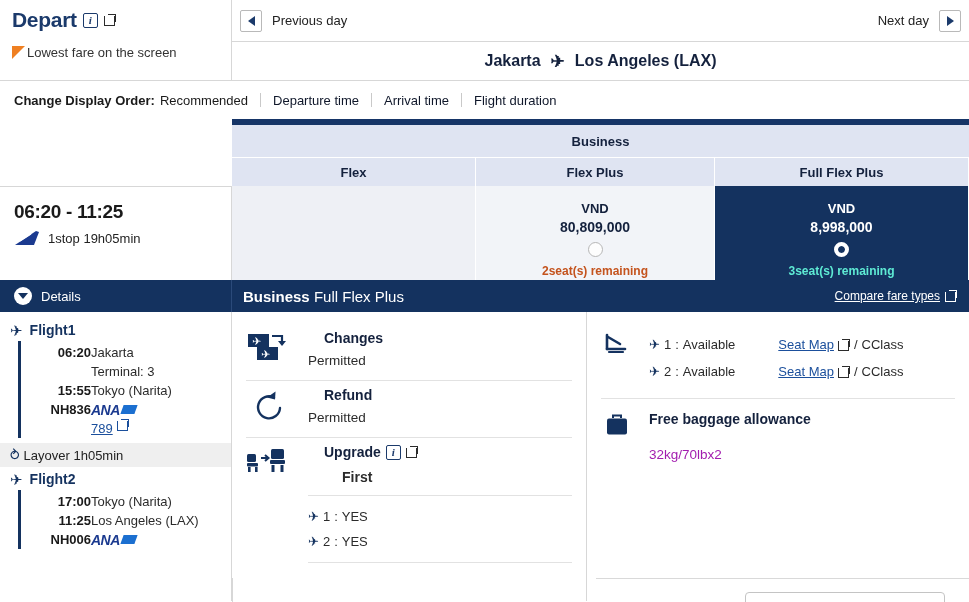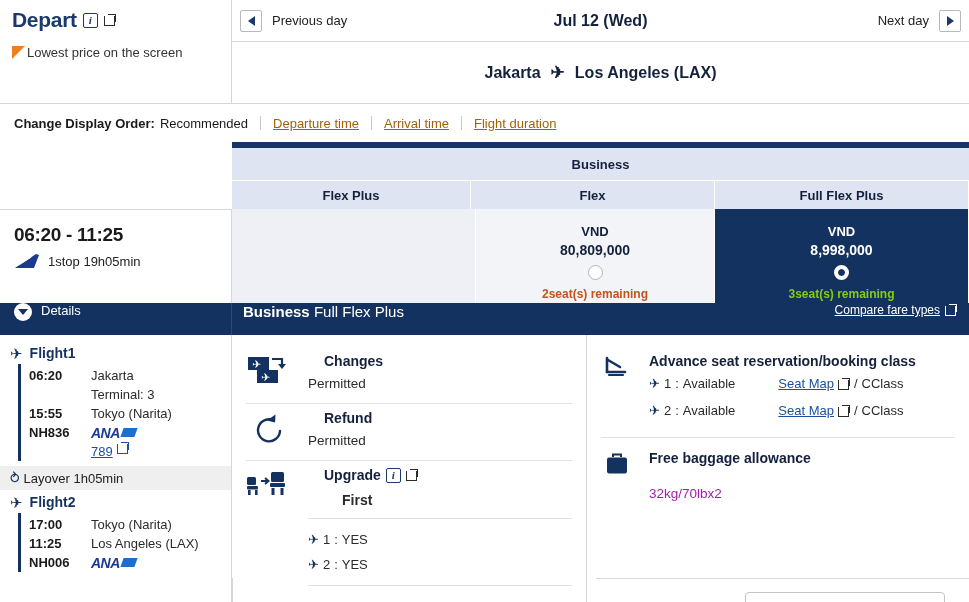--- a/index.html
+++ b/index.html
@@ -7,21 +7,21 @@
     margin: 0; padding: 0;
     width: 969px; height: 602px;
     background: #ffffff;
     font-family: "Liberation Sans", sans-serif;
     color: #1a1a1a;
     overflow: hidden;
   }
   .page { position: relative; width: 969px; height: 602px; }
 
   
-  .topbar { display: flex; height: 104px; border-bottom: 1px solid #d7d7d7; }
+  .topbar { display: flex; height: 81px; border-bottom: 1px solid #d7d7d7; }
   .topbar-left {
     width: 232px; flex: 0 0 232px;
     border-right: 1px solid #d7d7d7;
     padding: 8px 10px 0 12px;
   }
   .depart-row { display: flex; align-items: center; gap: 6px; }
   .depart-title {
     font-size: 21px; font-weight: bold; color: #1b3a6b;
     letter-spacing: -0.3px;
   }
@@ -83,21 +83,21 @@
 
   
   .order-row {
     height: 38px; display: flex; align-items: center;
     padding-left: 14px; font-size: 13px; gap: 0px;
     border-bottom: 0;
   }
   .order-label { font-weight: bold; color: #1a1a1a; }
   .order-current { margin-left: 5px; color: #1a1a1a; }
   .vdiv { width: 1px; height: 14px; background: #c9c9c9; margin: 0 12px; }
-  .order-link { color: #a16207; text-decoration: underline; cursor: pointer; text-align: center; }
+  .order-link { color: #0f172a; cursor: pointer; text-align: center; }
 
   
   .fare-wrap { position: relative; }
   .fare-topline { height: 6px; background: #163567; margin-left: 232px; }
   .fare-cabin {
     margin-left: 232px; height: 33px; background: #dfe4f2;
     display: flex; align-items: center; justify-content: center;
     font-size: 13px; font-weight: bold; color: #14213d;
     border-bottom: 1px solid #ffffff;
   }
@@ -154,41 +154,41 @@
   .cell-selected .cur, .cell-selected .amt { color: #ffffff; }
   .radio {
     width: 15px; height: 15px; border-radius: 50%; margin-top: 6px;
     background: #fdfdfd; border: 1px solid #b6b6b6;
   }
   .radio.sel {
     background: #ffffff; border: 4px solid #ffffff;
     box-shadow: inset 0 0 0 4px #14325f;
   }
   .seats { font-size: 12px; font-weight: bold; margin-top: 7px; color: #c4531d; }
-  .cell-selected .seats { color: #84cc16; }
+  .cell-selected .seats { color: #5eead4; }
   .seats .num { font-size: 12px; }
 
   
   .details-bar { display: flex; height: 32px; background: #14325f; }
   .details-left {
-    width: 232px; flex: 0 0 232px; display: flex; align-items: flex-start;
+    width: 232px; flex: 0 0 232px; display: flex; align-items: center;
     gap: 9px; padding-left: 14px; cursor: pointer;
     border-right: 1px solid #2b4a7a;
   }
   .circle-caret {
     width: 18px; height: 18px; border-radius: 50%; background: #ffffff;
     display: flex; align-items: center; justify-content: center; flex: 0 0 auto;
   }
   .circle-caret .caret {
     width:0;height:0;border-left:5px solid transparent;border-right:5px solid transparent;
     border-top:6px solid #14325f;
   }
   .details-txt { font-size: 13px; color: #ffffff; }
   .details-right {
-    flex: 1; display: flex; align-items: flex-start; justify-content: space-between;
+    flex: 1; display: flex; align-items: center; justify-content: space-between;
     padding: 0 12px 0 11px;
   }
   .fare-title { font-size: 15px; color: #ffffff; }
   .fare-title b { font-weight: bold; }
   .fare-title span.light { font-weight: normal; }
   .compare-link {
     font-size: 12px; color: #ffffff; text-decoration: underline;
     display: flex; align-items: center; gap: 5px; cursor: pointer;
   }
 
@@ -202,21 +202,21 @@
   }
   .flight-head {
     display: flex; align-items: center; gap: 7px; padding: 4px 0 3px 10px;
   }
   .fh-plane { color: #14325f; font-size: 15px; line-height: 1; }
   .fh-label { font-size: 14px; font-weight: bold; color: #14325f; }
   .seg { display: flex; padding-left: 18px; }
   .seg-bar { width: 3px; background: #14325f; flex: 0 0 3px; margin-right: 8px; }
   .seg-rows { flex: 1; padding-top: 2px; }
   .seg-line { display: flex; font-size: 13px; line-height: 19px; }
-  .seg-time { width: 62px; flex: 0 0 62px; font-weight: bold; color: #1a1a1a; }
+  .seg-time { width: 62px; flex: 0 0 62px; font-weight: bold; color: #1a1a1a; text-align: right; }
   .seg-place { color: #2b2b2b; }
   .seg-term { padding-left: 62px; font-size: 13px; line-height: 19px; color: #2b2b2b; }
   .ana-wordmark {
     display: inline-flex; align-items: center; gap: 2px;
   }
   .ana-txt {
     font-style: italic; font-weight: bold; font-size: 14px;
     color: #1b3a8f; letter-spacing: -0.5px; line-height: 1;
   }
   .ana-slash {
@@ -296,31 +296,30 @@
 
   <div class="topbar">
     <div class="topbar-left">
       <div class="depart-row">
         <span class="depart-title">Depart</span>
         <span class="info-badge">i</span>
         <span class="ext-icon"></span>
       </div>
       <div class="lowest-row">
         <span class="tri-orange"></span>
-        <span class="lowest-text">Lowest price on the screen</span>
+        <span class="lowest-text">Lowest fare on the screen</span>
       </div>
     </div>
 
     <div class="topbar-right">
       <div class="date-nav">
         <div class="navbtn">
           <span class="tri-l"></span>
         </div>
         <span class="prevday">Previous day</span>
-        <div class="date-center">Jul 12 (Wed)</div>
         <span style="flex:1"></span>
         <span class="nextday">Next day</span>
         <div class="navbtn">
           <span class="tri-r"></span>
         </div>
       </div>
       <div class="route-row">
         <span>Jakarta</span>
         <span class="plane-glyph">✈</span>
         <span>Los Angeles (LAX)</span>
@@ -336,25 +335,25 @@
     <span class="vdiv"></span>
     <span class="order-link">Arrival time</span>
     <span class="vdiv"></span>
     <span class="order-link">Flight duration</span>
   </div>
 
   <div class="fare-wrap">
     <div class="fare-topline"></div>
     <div class="fare-cabin">Business</div>
     <div class="fare-cols">
+      <div class="fare-col col-flex">
+        <div class="fare-colhead">Flex</div>
+      </div>
       <div class="fare-col col-flexplus">
         <div class="fare-colhead">Flex Plus</div>
-      </div>
-      <div class="fare-col col-flex">
-        <div class="fare-colhead">Flex</div>
       </div>
       <div class="fare-col col-fullflexplus">
         <div class="fare-colhead">Full Flex Plus</div>
       </div>
     </div>
 
     <div class="fare-body-row">
       <div class="fare-left">
         <div class="flight-summary">
           <div class="fs-times">06:20 - 11:25</div>
@@ -553,21 +552,20 @@
       <div class="svc bordered">
         <div class="svc-ico">
           <svg width="30" height="28" viewBox="0 0 30 28">
             <path d="M4 2 L4 16" stroke="#14325f" stroke-width="2.6" stroke-linecap="round"></path>
             <path d="M4 16 L22 16" stroke="#14325f" stroke-width="2.6" stroke-linecap="round"></path>
             <path d="M5 4 L17 11" stroke="#14325f" stroke-width="2.6" stroke-linecap="round"></path>
             <path d="M6 19 L20 19" stroke="#14325f" stroke-width="2.2" stroke-linecap="round"></path>
           </svg>
         </div>
         <div>
-          <div class="svc-title">Advance seat reservation/booking class</div>
           <div class="svc-row">
             <span class="pl">✈</span>
             <span>1</span>
             <span>:</span>
             <span>Available</span>
             <span class="seatmap-link">Seat Map</span>
             <span class="ext-icon"></span>
             <span>/</span>
             <span>CClass</span>
           </div>

